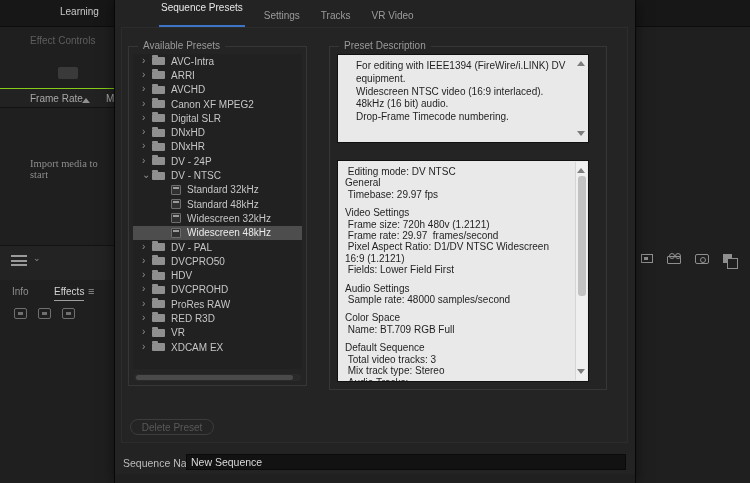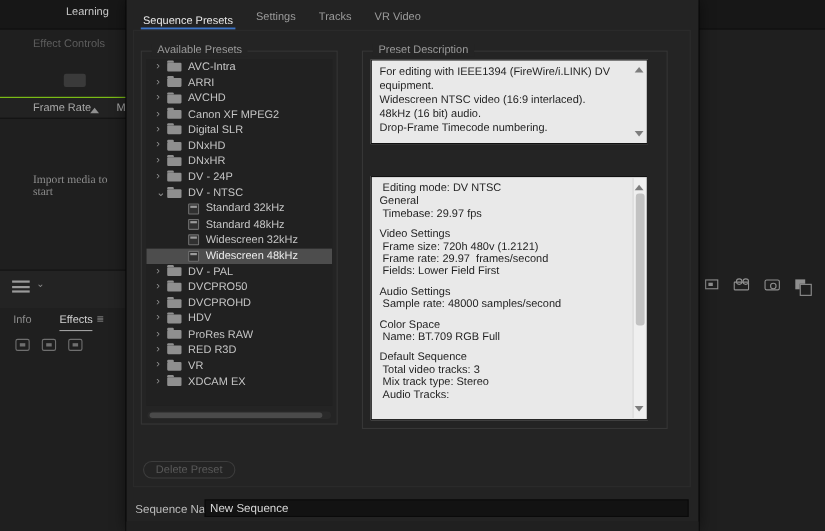--- a/index.html
+++ b/index.html
@@ -41,21 +41,21 @@
   .ic-camera { width:14px; height:10px; border:1px solid #8f8f8f; border-radius:2px; }
   .ic-camera::after { content:""; position:absolute; left:4px; top:2px; width:4px; height:4px; border:1px solid #8f8f8f; border-radius:50%; }
   .ic-layers { width:9px; height:9px; background:#8f8f8f; }
   .ic-layers::after { content:""; position:absolute; left:4px; top:4px; width:9px; height:9px; border:1px solid #8f8f8f; background:#1f1f1f; }
 
   
   #dialog { position:absolute; left:115px; top:0; width:520px; height:483px; background:#232323;
             box-shadow:0 0 14px rgba(0,0,0,.6), 0 0 0 1px #0a0a0a; }
   .tabs { position:absolute; left:13px; top:0; height:27px; display:flex; align-items:flex-end; }
   .tab { font-size:10px; color:#9b9b9b; padding:0 2px 6px 2px; margin-right:17px; cursor:default; }
-  .tab.active { color:#e8e8e8; border-bottom:2px solid #3d74c6; padding-bottom:0; }
+  .tab.active { color:#e8e8e8; border-bottom:2px solid #3d74c6; padding-bottom:12px;margin-left:31px; }
   .content-panel { position:absolute; left:6px; top:27px; width:507px; height:416px; border:1px solid #2c2c2c; background:#242424; }
 
   .group { position:absolute; border:1px solid #363636; }
   .group-label { position:absolute; top:-7px; left:9px; background:#242424; padding:0 5px; color:#9a9a9a; font-size:10px; }
   #groupA { left:13px; top:46px; width:179px; height:340px; }
   #groupB { left:214px; top:46px; width:278px; height:344px; }
 
   .tree { position:absolute; left:4px; top:7px; right:4px; bottom:16px; background:#212121; overflow:hidden; }
   .tree-row { display:flex; align-items:center; height:14.3px; font-size:10px; color:#c6c6c6; white-space:nowrap; }
   .tree-row.selected { background:#4d4d4d; color:#ececec; }
@@ -63,21 +63,21 @@
   .folder .twisty::before { content:"›"; font-size:10px; }
   .folder.expanded .twisty::before { content:"⌄"; }
   .fold-icon { width:13px; height:8px; background:#8f8f8f; border-radius:1px; position:relative; margin-right:6px; }
   .fold-icon::before { content:""; position:absolute; left:0; top:-2px; width:6px; height:2px; background:#8f8f8f; border-radius:1px 1px 0 0; }
   .preset-icon { width:10px; height:10px; background:#303030; border:1px solid #6e6e6e; border-radius:1px; margin:0 6px 0 38px; position:relative; }
   .preset-icon::after { content:""; position:absolute; left:1px; top:1px; width:6px; height:2px; background:#9a9a9a; }
   .hscroll { position:absolute; left:5px; right:5px; bottom:4px; height:7px; background:#2a2a2a; border-radius:4px; }
   .hscroll-thumb { position:absolute; left:2px; top:1px; width:94%; height:5px; background:#4a4a4a; border-radius:3px; }
 
   .desc-box { position:absolute; left:7px; width:252px; background:#e9e9e9; border:1px solid #111; }
-  #descSummary { top:7px; height:77px; padding:5px 18px 5px 7px; }
+  #descSummary { top:7px; height:89px; padding:5px 18px 5px 18px; }
   #descDetails { top:113px; height:222px; padding:5px 20px 5px 7px; overflow:hidden; }
   .desc-line { font-size:10px; line-height:12.8px; color:#1f1f1f; white-space:pre-wrap; }
   #descDetails .desc-line { line-height:11.4px; }
   #descDetails .desc-line:empty { height:7px; }
   .arr { position:absolute; right:3px; width:0; height:0; border-left:4px solid transparent; border-right:4px solid transparent; }
   .arr.up { top:6px; border-bottom:5px solid #7d7d7d; }
   .arr.down { bottom:6px; border-top:5px solid #7d7d7d; }
   .vscroll { position:absolute; right:1px; top:1px; bottom:1px; width:12px; background:#efefef; border-left:1px solid #d5d5d5; }
   .vscroll .thumb { position:absolute; left:2px; top:14px; width:8px; height:120px; background:#c2c2c2; border-radius:3px; }
 
@@ -230,27 +230,27 @@
         <div class="tree-row folder">
           <span class="twisty"></span>
           <span class="fold-icon"></span>
 
           <span class="row-label">DVCPRO50</span>
         </div>
         <div class="tree-row folder">
           <span class="twisty"></span>
           <span class="fold-icon"></span>
 
+          <span class="row-label">HDV</span>
+        </div>
+        <div class="tree-row folder">
+          <span class="twisty"></span>
+          <span class="fold-icon"></span>
+
           <span class="row-label">DVCPROHD</span>
-        </div>
-        <div class="tree-row folder">
-          <span class="twisty"></span>
-          <span class="fold-icon"></span>
-
-          <span class="row-label">HDV</span>
         </div>
         <div class="tree-row folder">
           <span class="twisty"></span>
           <span class="fold-icon"></span>
 
           <span class="row-label">ProRes RAW</span>
         </div>
         <div class="tree-row folder">
           <span class="twisty"></span>
           <span class="fold-icon"></span>
@@ -301,20 +301,21 @@
         <span class="arr up" style="right:2px;"></span>
         <span class="arr down" style="right:2px;"></span>
       </div>
     <div class="desc-line"> Editing mode: DV NTSC</div>
         <div class="desc-line">General</div>
         <div class="desc-line"> Timebase: 29.97 fps</div>
         <div class="desc-line"></div>
         <div class="desc-line">Video Settings</div>
         <div class="desc-line"> Frame size: 720h 480v (1.2121)</div>
         <div class="desc-line"> Frame rate: 29.97  frames/second</div>
+        <div class="desc-line"> Pixel Aspect Ratio: D1/DV NTSC Widescreen 16:9 (1.2121)</div>
         <div class="desc-line"> Fields: Lower Field First</div>
         <div class="desc-line"></div>
         <div class="desc-line">Audio Settings</div>
         <div class="desc-line"> Sample rate: 48000 samples/second</div>
         <div class="desc-line"></div>
         <div class="desc-line">Color Space</div>
         <div class="desc-line"> Name: BT.709 RGB Full</div>
         <div class="desc-line"></div>
         <div class="desc-line">Default Sequence</div>
         <div class="desc-line"> Total video tracks: 3</div>

